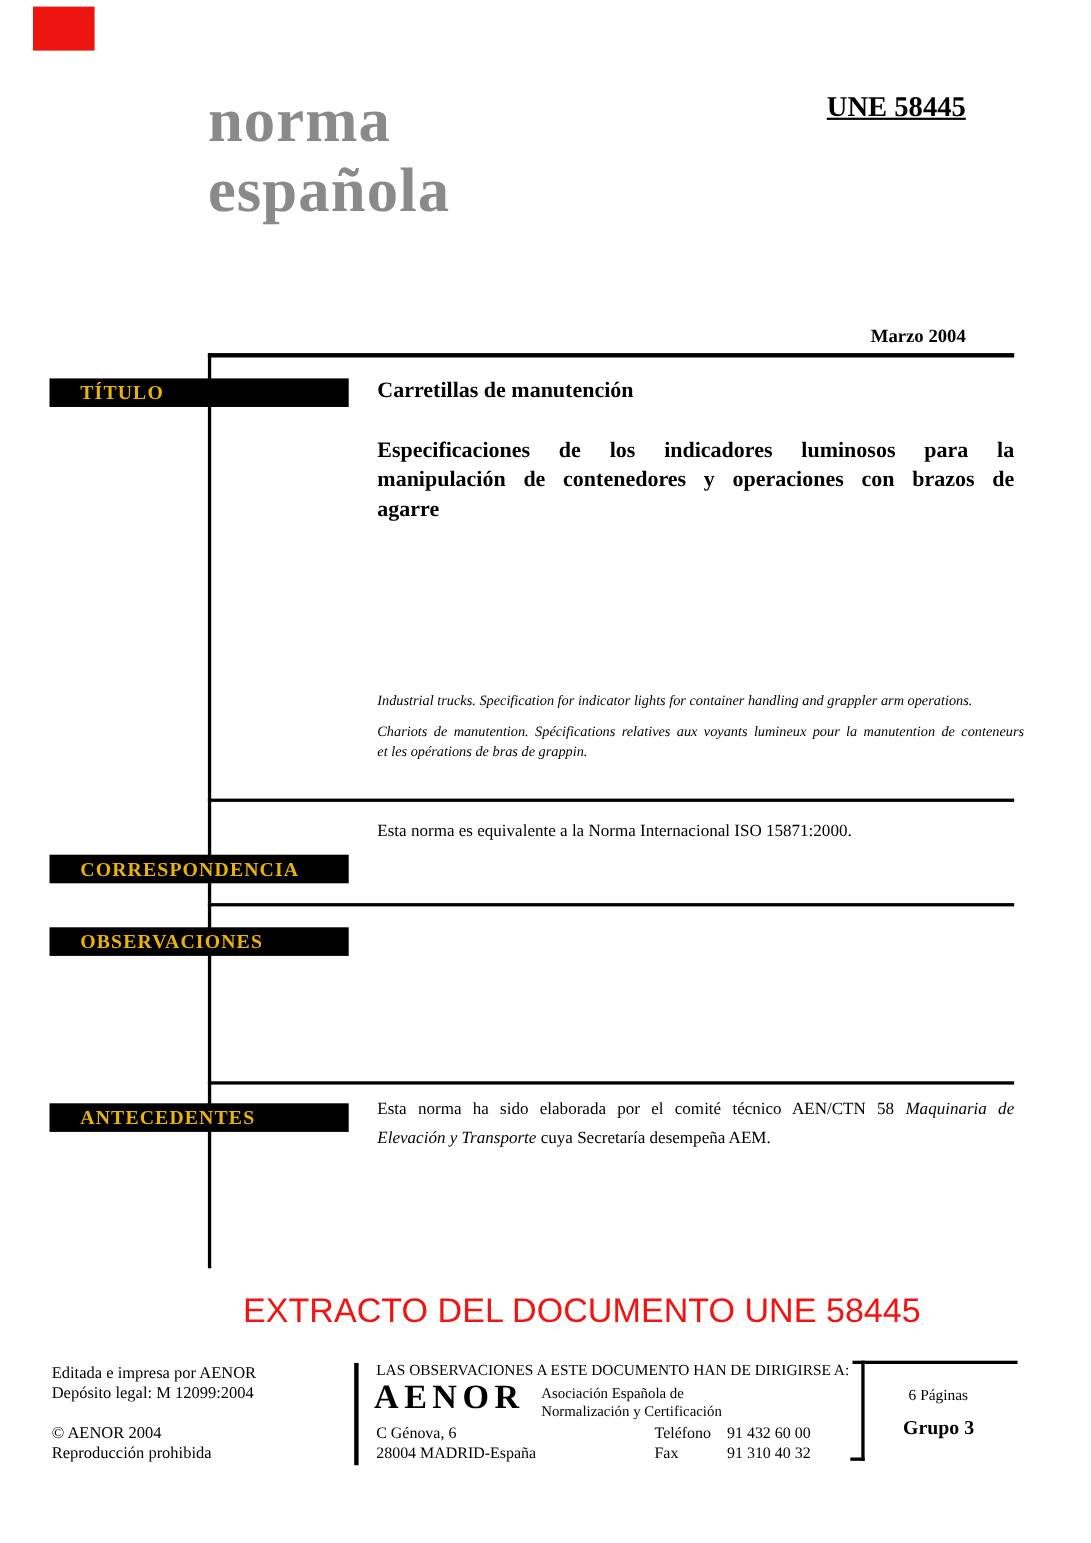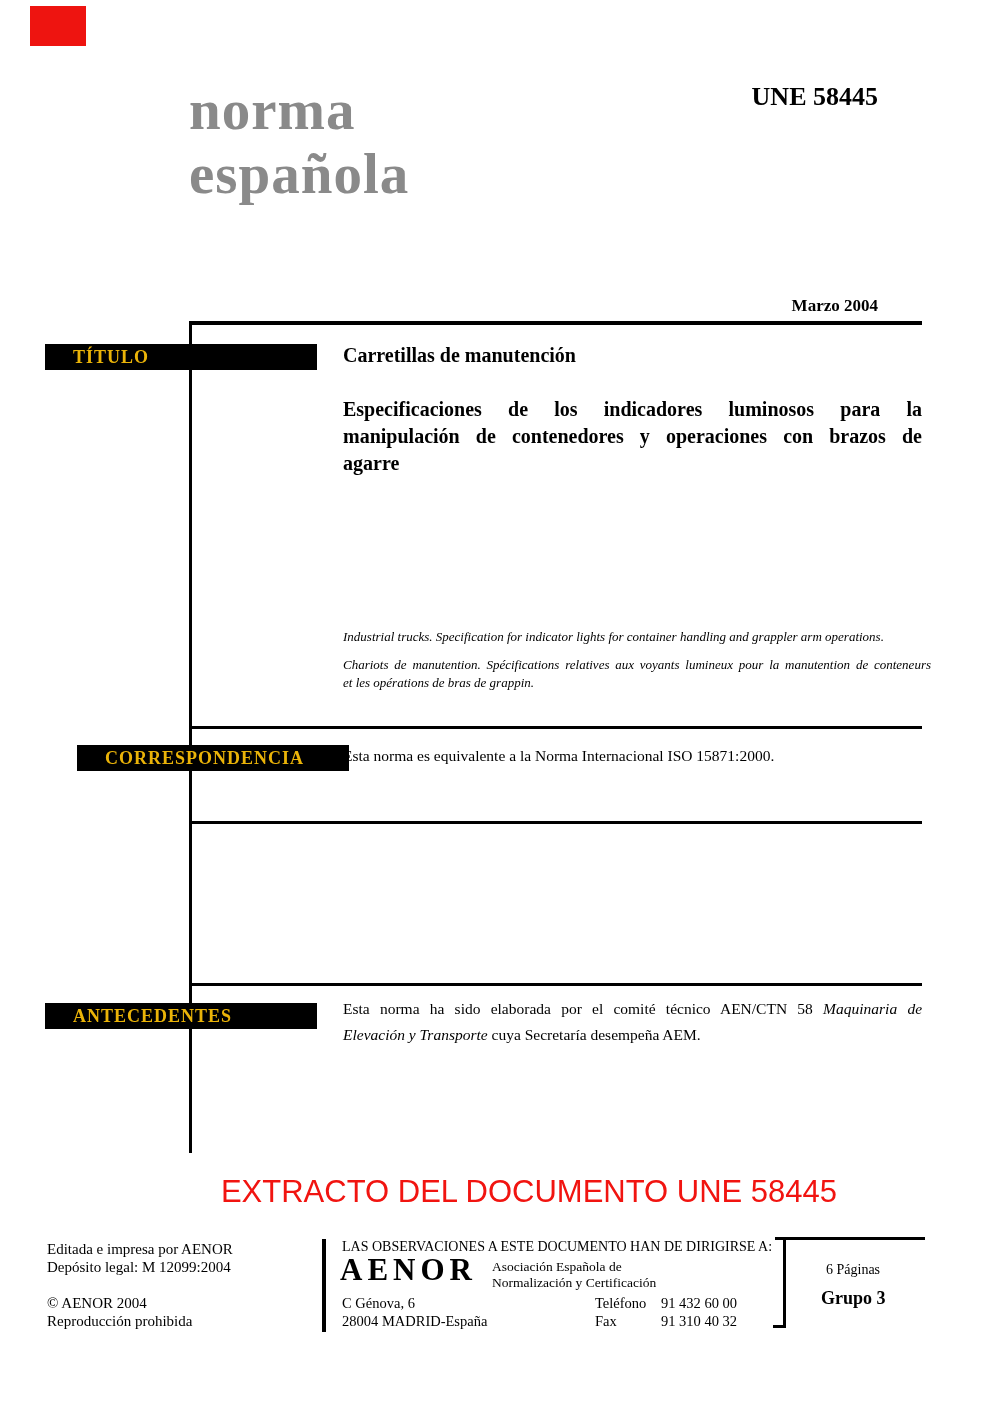--- a/index.html
+++ b/index.html
@@ -4,35 +4,35 @@
 <style>
   html,body { margin:0; padding:0; background:#ffffff; }
   .page {
     position:relative; width:948px; height:1403px; background:#ffffff;
     font-family:"Liberation Serif", serif; color:#000; overflow:hidden;
   }
   .red-block { position:absolute; left:30px; top:6px; width:56px; height:40px; background:#ee1410; }
 
   .logo { position:absolute; left:189px; top:78px; font-size:57px; font-weight:bold;
           color:#8a8a8a; line-height:64px; letter-spacing:1px; }
-  .doc-code { position:absolute; right:70px; top:82px; font-size:26px; font-weight:bold; }
+  .doc-code { position:absolute; right:70px; top:82px; font-size:26px; font-weight:bold;text-decoration:underline; }
   .date { position:absolute; right:70px; top:296px; font-size:17px; font-weight:bold; }
 
   .rule-top { position:absolute; left:189px; top:321px; width:733px; height:4px; background:#000; }
   .vline { position:absolute; left:189px; top:321px; width:3px; height:832px; background:#000; }
   .rule { position:absolute; left:189px; width:733px; height:3px; background:#000; }
   .rule-corresp { top:726px; }
   .rule-observ { top:821px; }
   .rule-antec { top:983px; }
 
   .bar { position:absolute; left:45px; width:272px; height:26px; background:#000; color:#eab308;
          font-weight:bold; font-size:18px; letter-spacing:1px; padding-left:28px;
          box-sizing:border-box; display:flex; align-items:center; }
   .bar-titulo { top:344px; }
-  .bar-corresp { top:745px;margin-left:32px; }
+  .bar-corresp { top:777px; }
   .bar-observ { top:843px; }
   .bar-antec { top:1003px;align-items:center; }
 
   .heading { position:absolute; left:343px; top:344px; font-size:20px; font-weight:bold; }
   .subtitle { position:absolute; left:343px; top:396px; width:579px; font-size:20px;
               font-weight:bold; line-height:27px; }
   .jline { text-align:justify; text-align-last:justify; }
   .lline { text-align:left; }
 
   .abstract-en { position:absolute; left:343px; top:629px; width:588px; font-size:13px; font-style:italic; }
@@ -97,20 +97,23 @@
   <div class="abstract-fr">
     <div class="jline">Chariots de manutention. Spécifications relatives aux voyants lumineux pour la manutention de conteneurs</div>
     <div class="lline">et les opérations de bras de grappin.</div>
   </div>
 
   <div class="bar bar-corresp">
     <span>CORRESPONDENCIA</span>
   </div>
   <div class="corresp-text">Esta norma es equivalente a la Norma Internacional ISO 15871:2000.</div>
 
+  <div class="bar bar-observ">
+    <span>OBSERVACIONES</span>
+  </div>
 
   <div class="bar bar-antec">
     <span>ANTECEDENTES</span>
   </div>
   <div class="antec-text">
     <div class="jline"><span>Esta norma ha sido elaborada por el comité técnico AEN/CTN 58</span> <span class="it">Maquinaria de</span></div>
     <div class="lline"><span class="it">Elevación y Transporte</span> <span>cuya Secretaría desempeña AEM.</span></div>
   </div>
 
   <div class="extract">EXTRACTO DEL DOCUMENTO UNE 58445</div>

